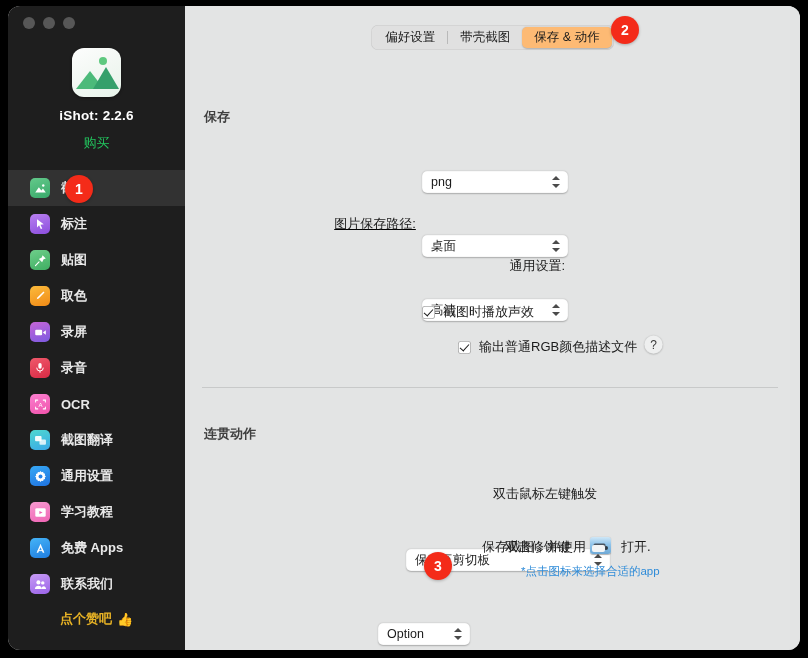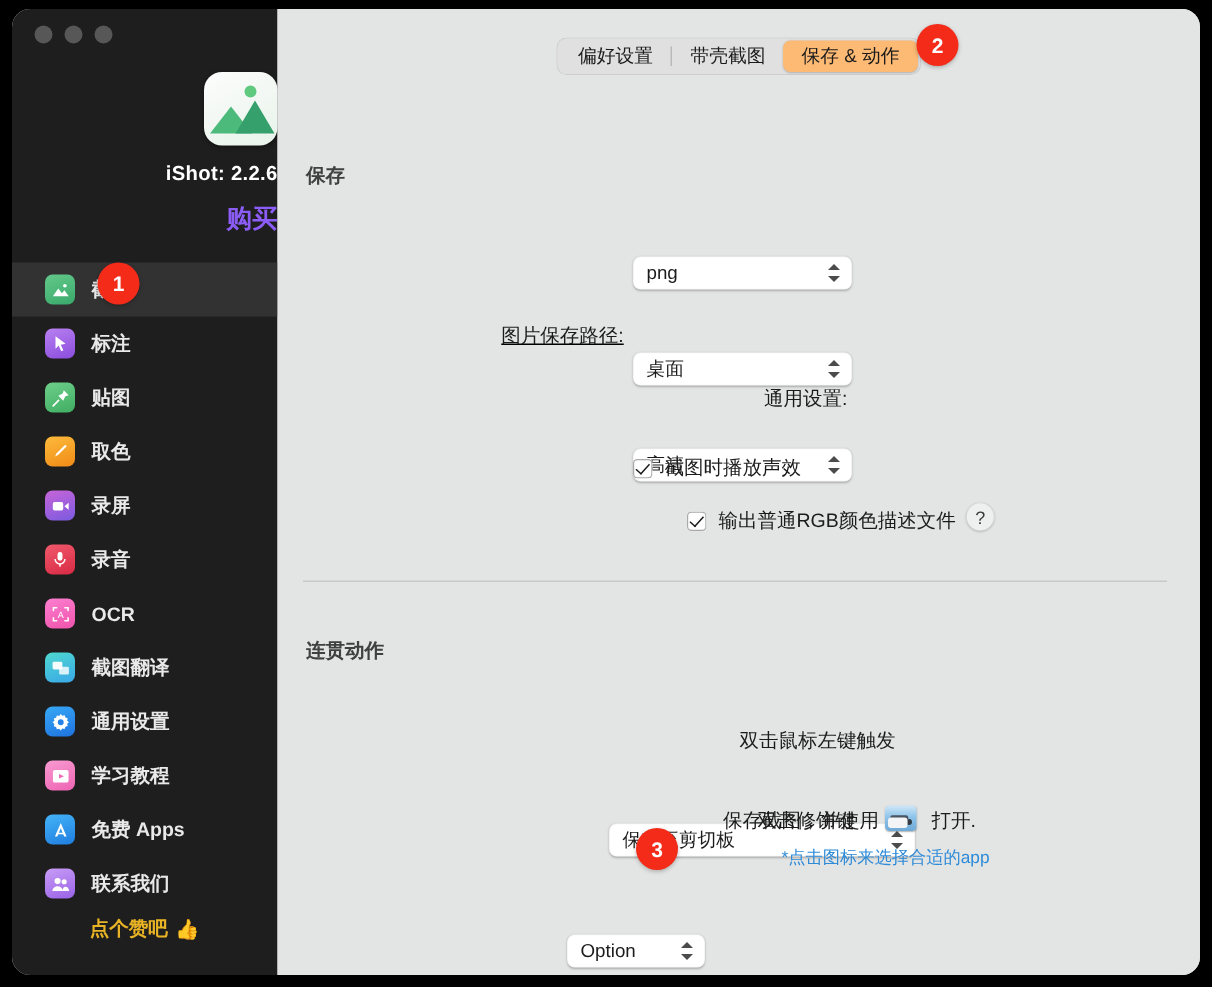--- a/index.html
+++ b/index.html
@@ -33,21 +33,21 @@
   #traffic {
     height: 34px;
     display: flex;
     align-items: center;
     padding-left: 15px;
     gap: 8px;
   }
   .tl { width: 12px; height: 12px; border-radius: 50%; background: #575757; }
 
   #brand {
-    display: flex; flex-direction: column; align-items: flex-end;
+    display: flex; flex-direction: column; align-items: center;
     padding-top: 8px;
   }
   #app-icon {
     width: 49px; height: 49px; border-radius: 12px;
     background: linear-gradient(150deg,#fdfdfd 0%,#f1f7f2 55%,#e7f3ea 100%);
     position: relative; overflow: hidden;
     box-shadow: 0 1px 3px rgba(0,0,0,0.4);
   }
   #app-icon .sun {
     position: absolute; left: 27px; top: 9px;
@@ -66,21 +66,21 @@
     width: 0; height: 0;
     border-left: 13px solid transparent;
     border-right: 13px solid transparent;
     border-bottom: 22px solid #35a06b;
   }
   #app-title {
     color: #fff; font-size: 13.5px; font-weight: bold;
     margin-top: 11px; letter-spacing: .2px;
   }
   #buy-link {
-    color: #8b5cf6; font-size: 17px; font-weight: bold;
+    color: #22c55e; font-size: 13px; font-weight: normal;
     margin-top: 11px; cursor: pointer;
   }
 
   #nav { margin-top: 18px; }
   .nav-item {
     display: flex; align-items: center;
     height: 36px; padding-left: 22px; gap: 11px;
     cursor: pointer; position: relative;
   }
   .nav-item.active { background: #323232; }

